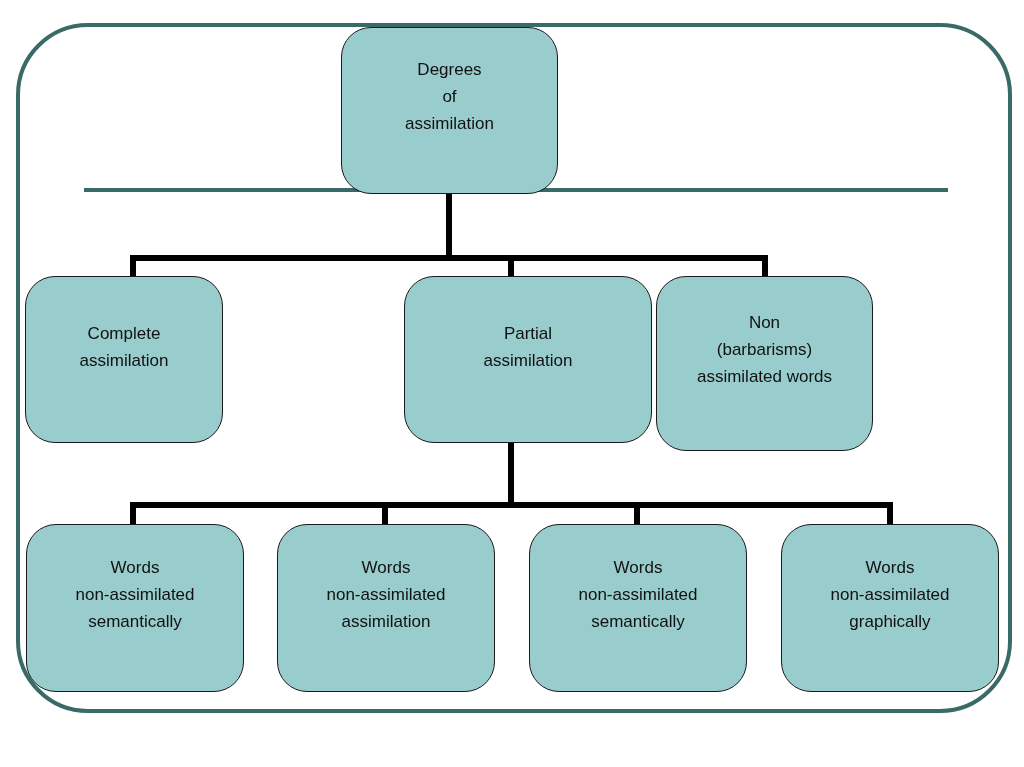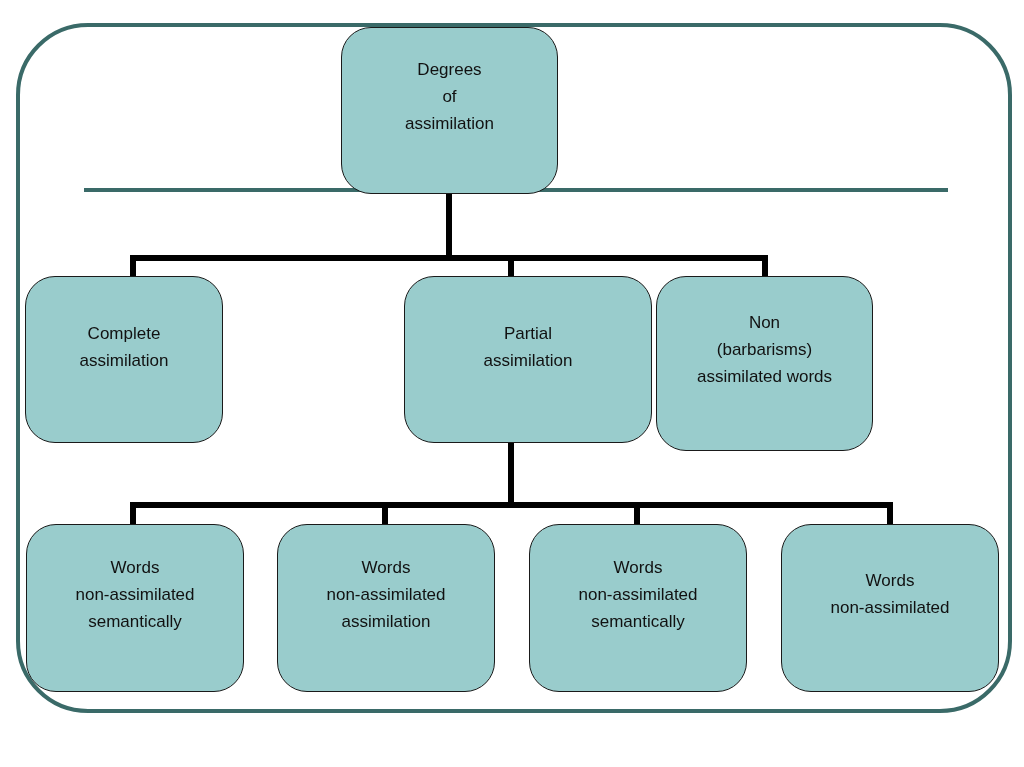--- a/index.html
+++ b/index.html
@@ -88,14 +88,15 @@
     <span class="line">Words</span>
     <span class="line">non-assimilated</span>
     <span class="line">semantically</span>
   </span>
 </div>
 
 <div class="node" style="left: 781px; top: 524px; width: 218px; height: 168px; background: rgb(153, 204, 204); border-color: rgb(26, 26, 26);">
   <span class="lbl" style="margin-top:-28px;">
     <span class="line">Words</span>
     <span class="line">non-assimilated</span>
+    <span class="line">graphically</span>
   </span>
 </div>
 
 </body></html>

